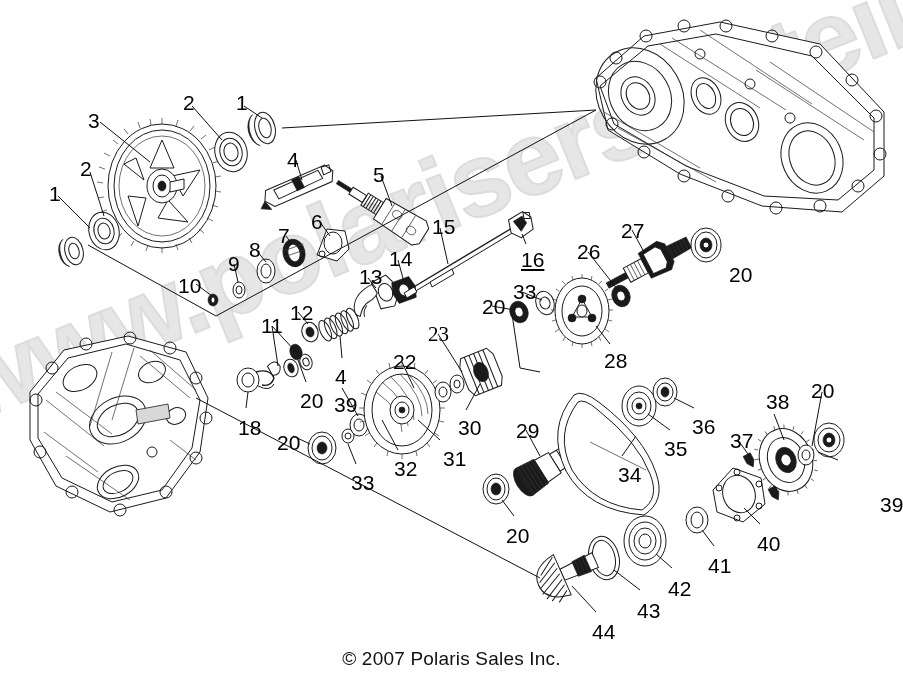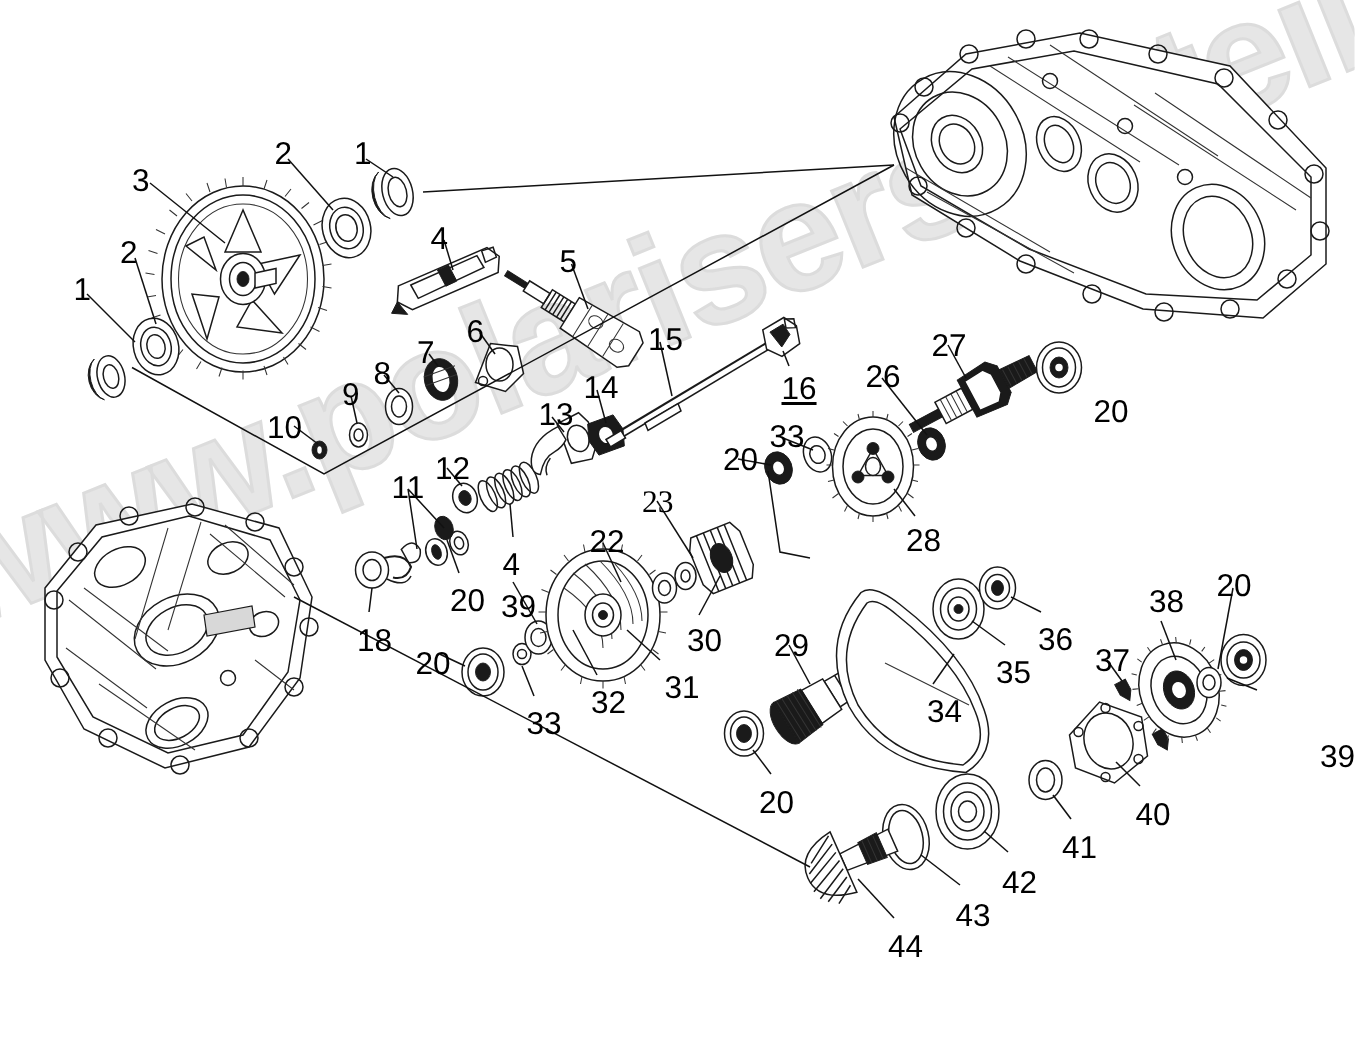--- a/index.html
+++ b/index.html
@@ -669,14 +669,15 @@
   <div class="callout" style="left:836px;top:494px;margin-left:44px;">39</div>
   <div class="callout" style="left:351px;top:472px;">33</div>
   <div class="callout" style="left:618px;top:464px;">34</div>
   <div class="callout" style="left:757px;top:533px;">40</div>
   <div class="callout" style="left:506px;top:525px;">20</div>
   <div class="callout" style="left:708px;top:555px;">41</div>
   <div class="callout" style="left:668px;top:578px;">42</div>
   <div class="callout" style="left:637px;top:600px;">43</div>
   <div class="callout" style="left:592px;top:621px;">44</div>
 
+  <div id="copyright">© 2007 Polaris Sales Inc.</div>
 
 </div>
 
 </body></html>

